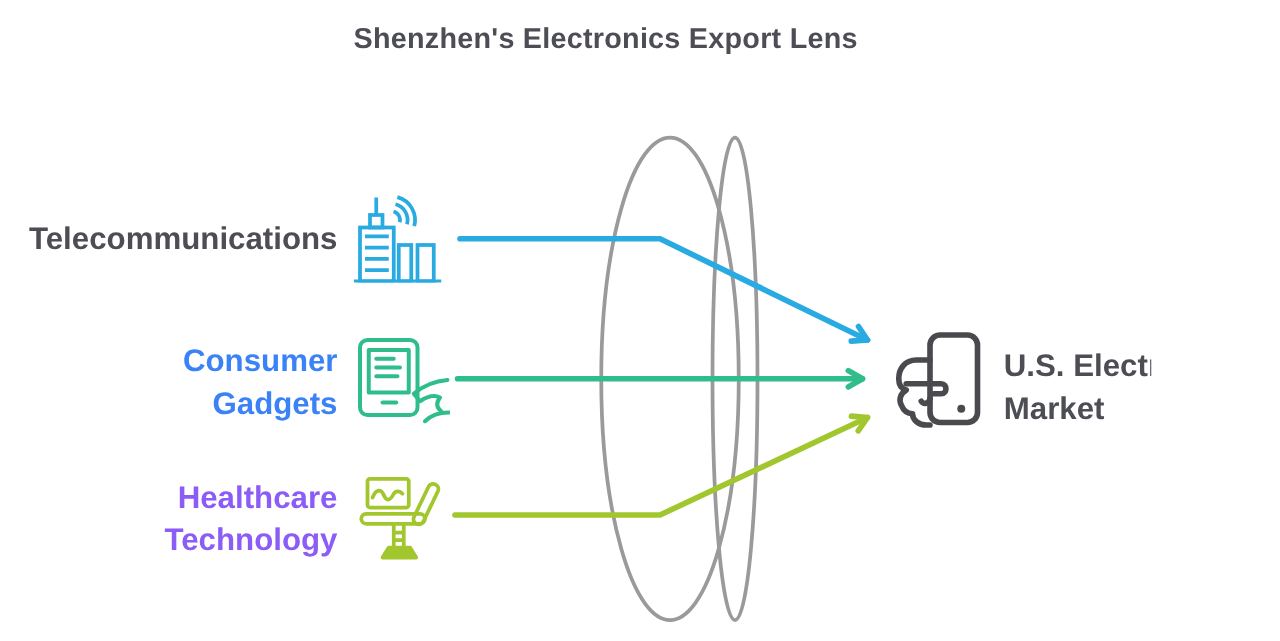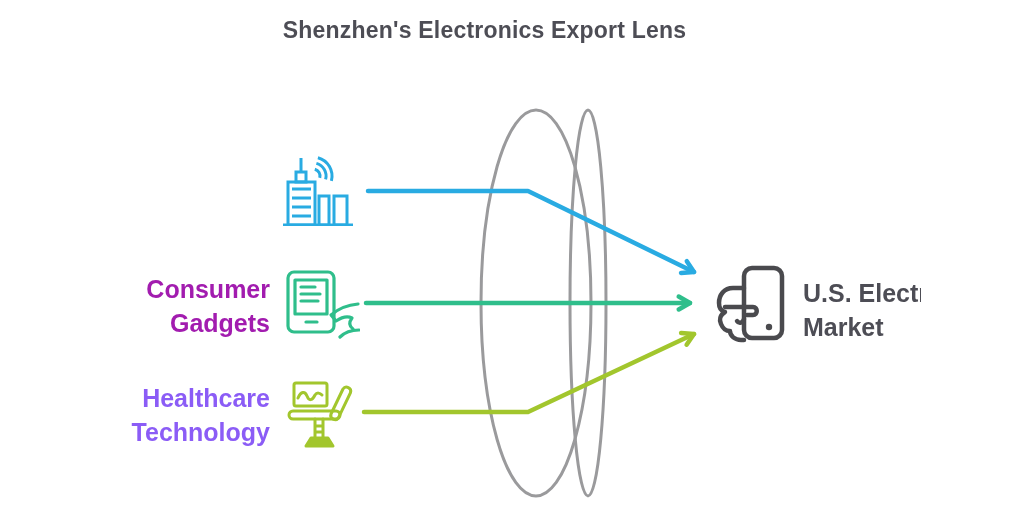--- a/index.html
+++ b/index.html
@@ -39,22 +39,23 @@
     <g fill="none" stroke-width="4.5" stroke-linejoin="round" stroke-linecap="round">
       <path d="M368,191 H528 L694,272" stroke="#29abe2"></path>
       <polyline points="686.8,261.2 694,272 681,272.9" stroke="#29abe2"></polyline>
       <path d="M366,303 H690" stroke="#2fbe8b"></path>
       <polyline points="678.7,296.5 690,303 678.7,309.5" stroke="#2fbe8b"></polyline>
       <path d="M364,412 H528 L694,334" stroke="#a2c62d"></path>
       <polyline points="681.1,332.9 694,334 686.6,344.7" stroke="#a2c62d"></polyline>
     </g>
   </svg>
 
+  <div class="label right" style="left: 18px; top: 174px; width: 252px; color: rgb(77, 77, 85);">Telecommunications</div>
 
-  <div class="label right" style="left: 110px; top: 272px; width: 160px; color: #a21caf;">Consumer Gadgets</div>
+  <div class="label right" style="left: 110px; top: 272px; width: 160px; color: #3b82f6;">Consumer Gadgets</div>
 
   <div class="label right" style="left: 105px; top: 381px; width: 165px; color: #8b5cf6;">Healthcare Technology</div>
 
   <div class="label" style="left: 803px; top: 276px; width: 200px; color: rgb(77, 77, 85);">U.S. Electronics Market</div>
 
   <svg class="icon" style="left:283px;top:154px;" width="72" height="72" viewBox="0 0 72 72">
     <g fill="none" stroke-width="3" stroke="#29abe2">
       <path d="M0,71 H70"></path>
       <rect x="5" y="28" width="27" height="43"></rect>
       <path d="M9,35 H28 M9,44 H28 M9,53 H28 M9,62 H28"></path>

